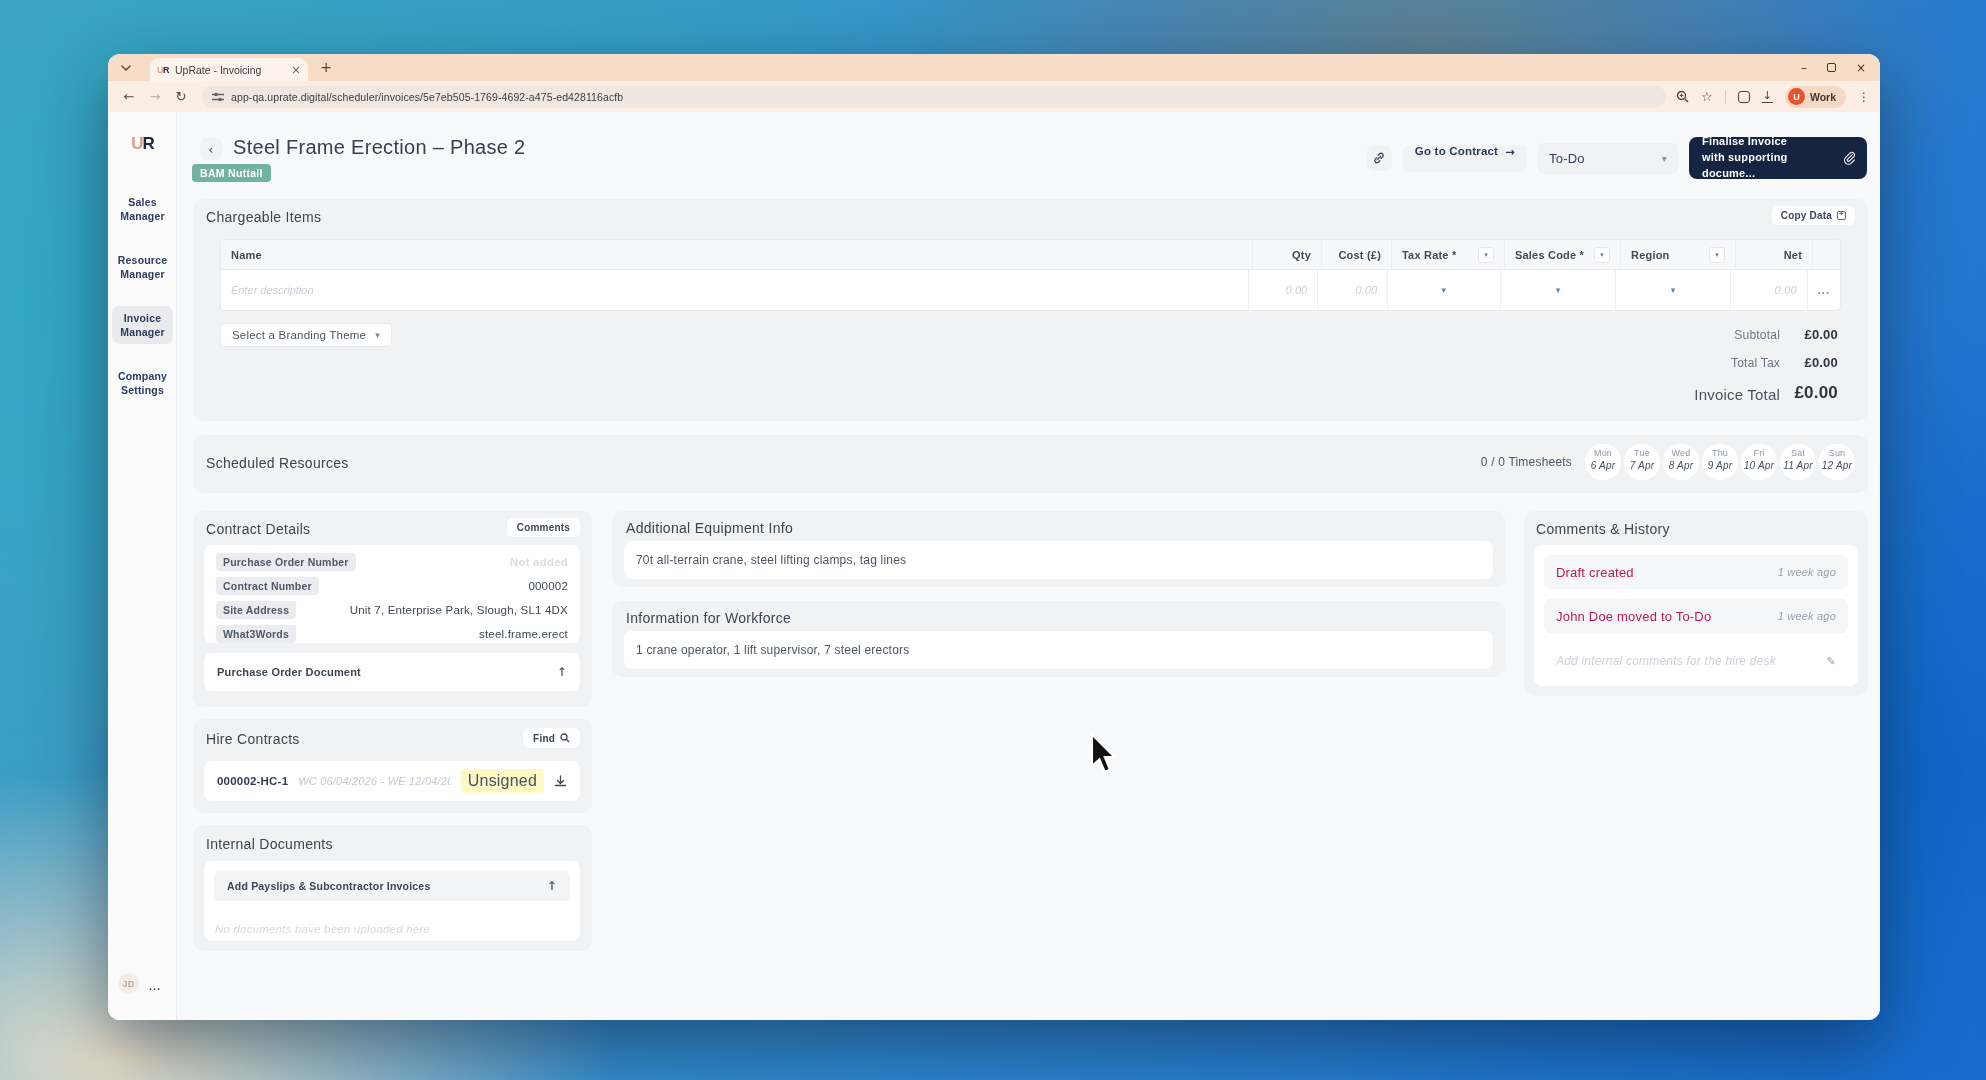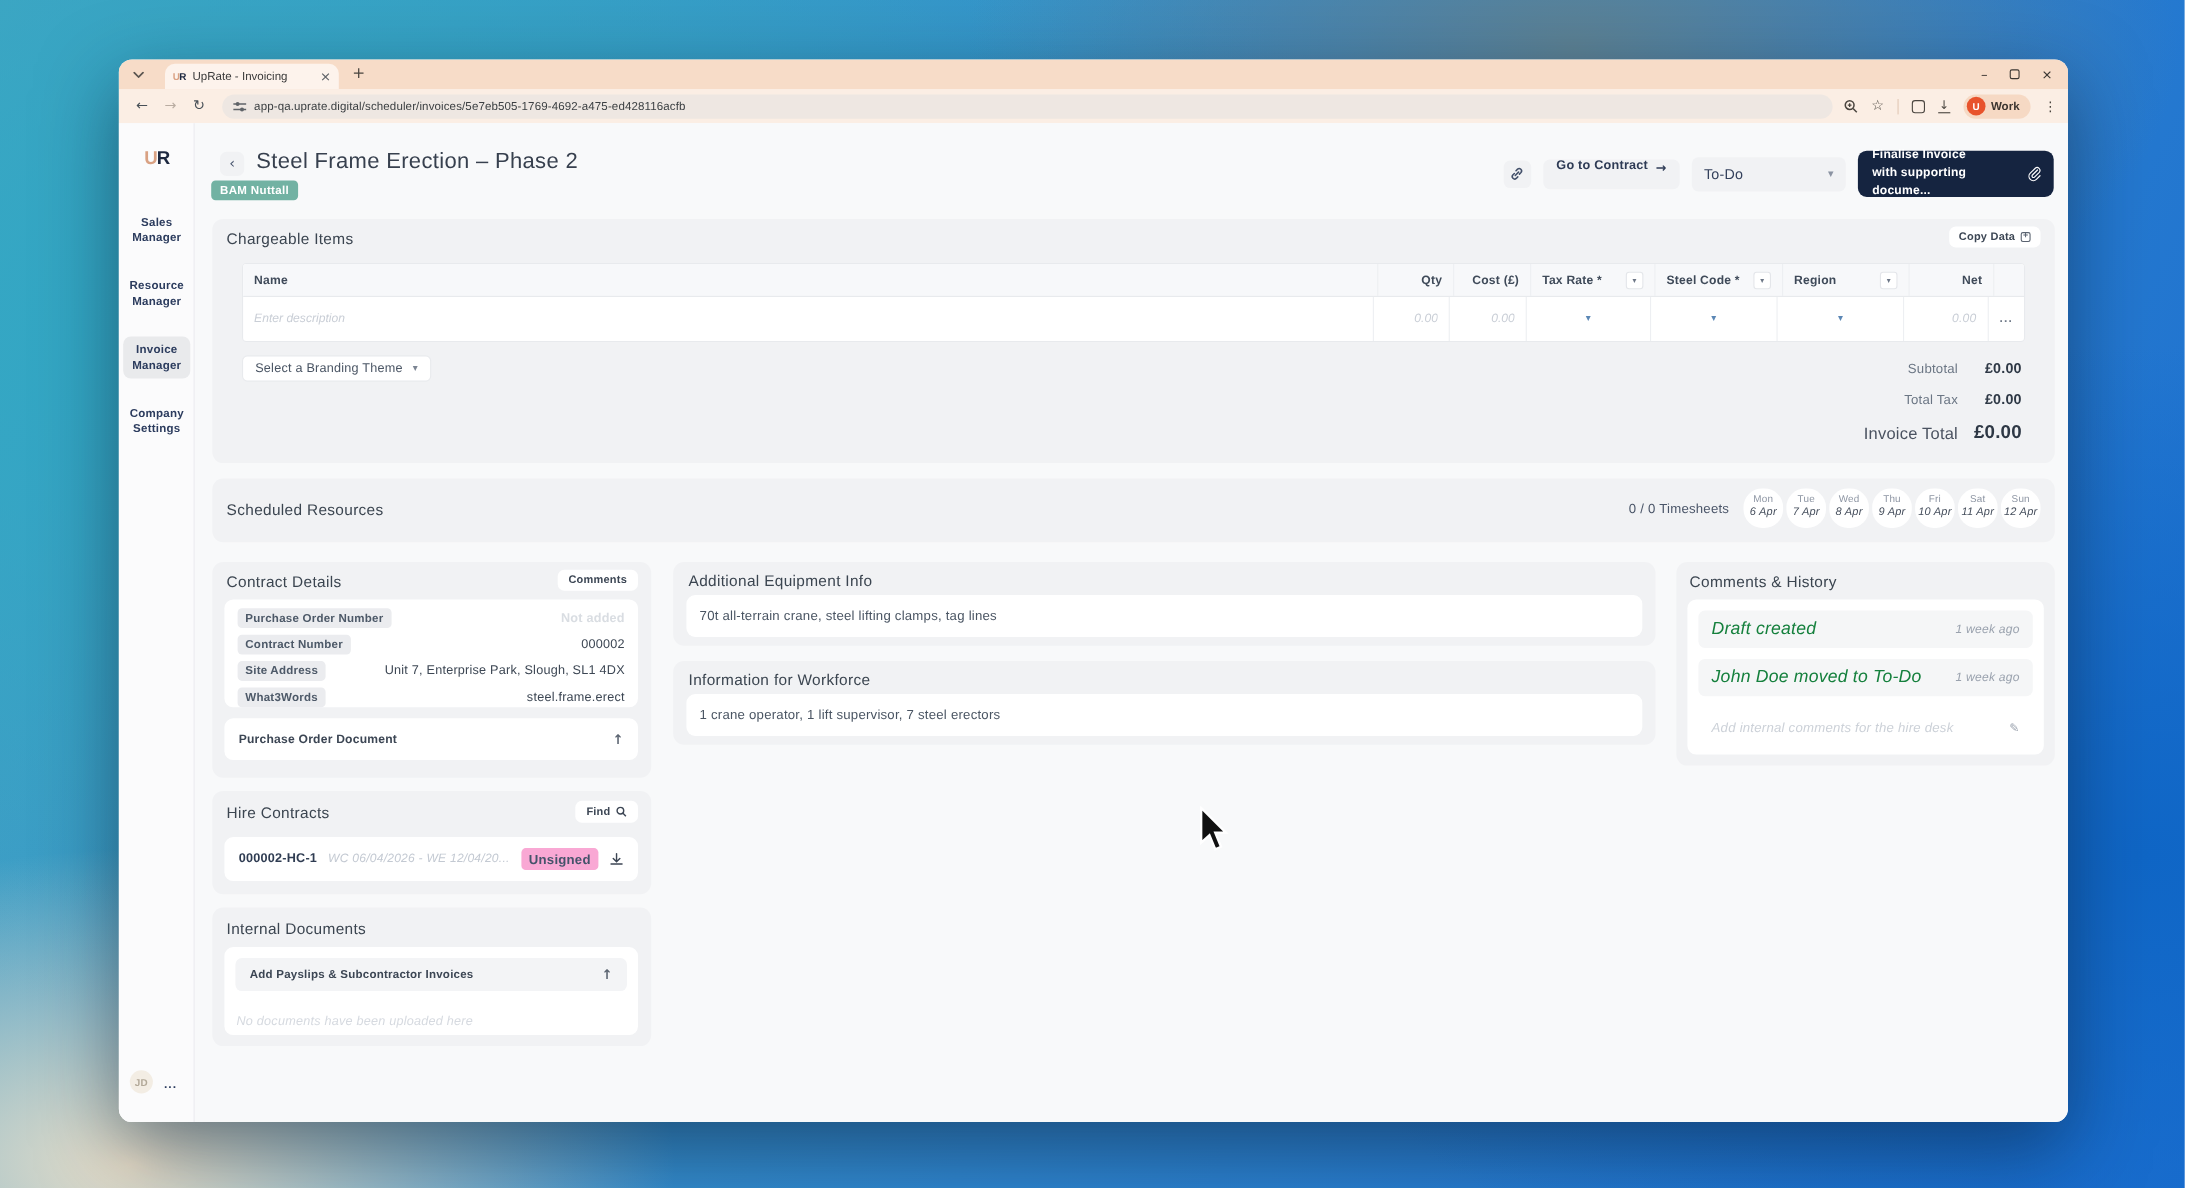--- a/index.html
+++ b/index.html
@@ -116,32 +116,32 @@
   .cd-chip { background:#ebecef; border-radius:4px; font-size:10.5px; font-weight:bold; color:#4d5968; padding:3px 7px; }
   .cd-value { font-size:11.5px; color:#3d4754; }
   .cd-value.muted { color:#d9dde2; font-weight:bold; }
   .upload-bar { display:flex; align-items:center; justify-content:space-between; padding:0 13px; font-size:11px; font-weight:bold; color:#3c4654; }
   .upload-bar .glyph { color:#5a6370; font-size:12px; }
 
   
   .hc-row { display:flex; align-items:center; padding:0 13px; gap:10px; }
   .hc-ref { font-size:11.5px; font-weight:bold; color:#2f3c52; white-space:nowrap; }
   .hc-period { font-size:11px; font-style:italic; color:#c3c9d2; white-space:nowrap; overflow:hidden; flex:1; }
-  .hc-badge { background:#f9a8d4; color:#44536a; font-size:12px; font-weight:bold; border-radius:4px; padding:3px 7px; }
+  .hc-badge { background:#fef9c3; color:#44536a; font-size:16px; font-weight:normal; border-radius:4px; padding:3px 7px; }
 
   
   .idoc-empty { position:absolute; left:11px; top:62px; font-size:11.5px; font-style:italic; color:#d6dae0; }
   .inner-bar { position:absolute; left:10px; right:10px; top:10px; height:30px; background:#f3f4f6; border-radius:6px; }
 
   
   .info-text { font-size:12px; color:#4a5563; padding:0 12px; display:flex; align-items:center; height:100%; }
 
   
   .ch-entry { position:absolute; left:10px; right:10px; height:34px; background:#f5f6f7; border-radius:6px; display:flex; align-items:center; justify-content:space-between; padding:0 12px; }
-  .ch-text { font-size:16px; font-style:italic; color:#15803d; }
+  .ch-text { font-size:13px; color:#be185d; }
   .ch-time { font-size:11px; font-style:italic; color:#9aa2ae; }
   .ch-input { position:absolute; left:10px; right:10px; bottom:10px; height:30px; display:flex; align-items:center; justify-content:space-between; padding:0 12px; }
   .ch-ph { font-size:12px; font-style:italic; color:#ccd1d8; }
   .ch-pencil { font-size:11px; color:#9aa2ae; }
 
   .cursor { position:absolute; left:1089px; top:733px; z-index:50; }
 </style>
 </head>
 <body>
 
@@ -251,21 +251,21 @@
         <div class="ci-table">
           <div class="ci-head">
             <div class="ci-cell c-name">Name</div>
             <div class="ci-cell c-qty">Qty</div>
             <div class="ci-cell c-cost">Cost (£)</div>
             <div class="ci-cell c-tax">
                 <span>Tax Rate *</span>
                 <span class="hd-dd glyph">▾</span>
               </div>
             <div class="ci-cell c-sales">
-                <span>Steel Code *</span>
+                <span>Sales Code *</span>
                 <span class="hd-dd glyph">▾</span>
               </div>
             <div class="ci-cell c-region">
                 <span>Region</span>
                 <span class="hd-dd glyph">▾</span>
               </div>
             <div class="ci-cell c-net">Net</div>
             <div class="ci-cell c-act"></div>
           </div>
           <div class="ci-row">

